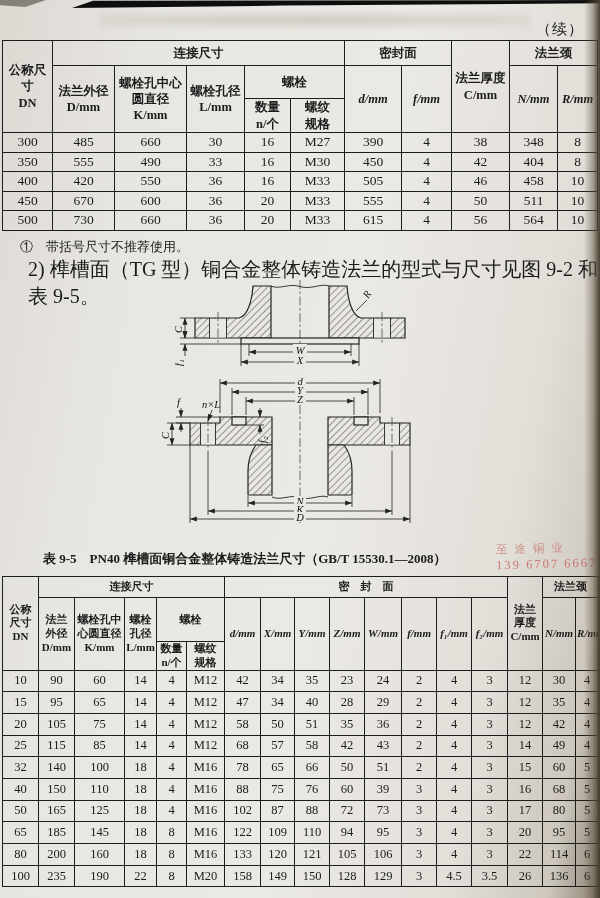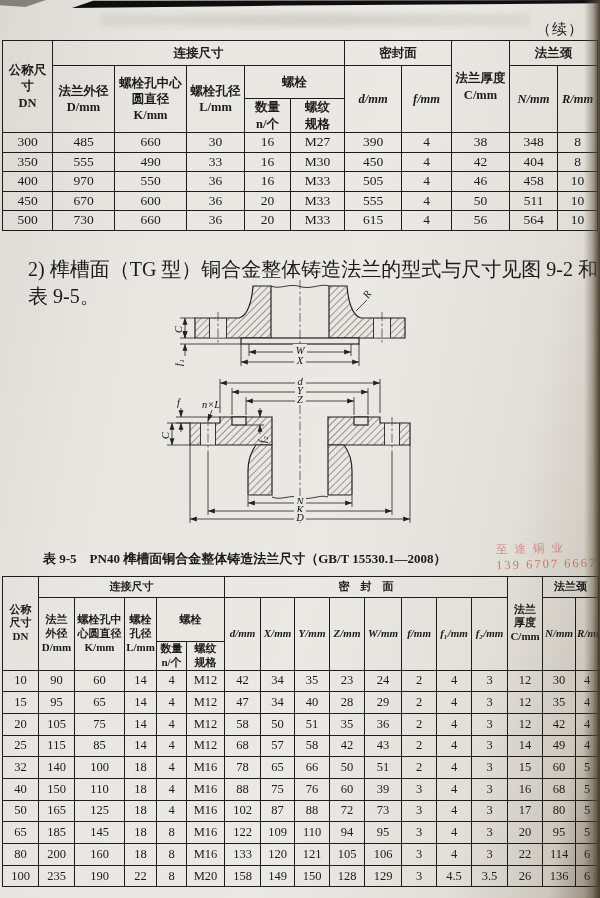--- a/index.html
+++ b/index.html
@@ -150,21 +150,21 @@
           <td>16</td>
           <td>M30</td>
           <td>450</td>
           <td>4</td>
           <td>42</td>
           <td>404</td>
           <td>8</td>
         </tr>
         <tr>
           <td>400</td>
-          <td>970</td>
+          <td>420</td>
           <td>550</td>
           <td>36</td>
           <td>16</td>
           <td>M33</td>
           <td>505</td>
           <td>4</td>
           <td>46</td>
           <td>458</td>
           <td>10</td>
         </tr>
@@ -190,20 +190,21 @@
           <td>M33</td>
           <td>615</td>
           <td>4</td>
           <td>56</td>
           <td>564</td>
           <td>10</td>
         </tr>
       </tbody>
   </table>
 
+  <div class="note">①　带括号尺寸不推荐使用。</div>
   <div class="para">2) 榫槽面（TG 型）铜合金整体铸造法兰的型式与尺寸见图 9-2 和表 9-5。</div>
 
   <div class="figure">
     <svg width="250" height="92" viewBox="0 0 250 92">
       <defs>
         <pattern id="hatch" patternUnits="userSpaceOnUse" width="5" height="5" patternTransform="rotate(45)">
           <rect width="5" height="5" fill="#e9e7e2"></rect>
           <line x1="0" y1="0" x2="0" y2="5" stroke="#45423d" stroke-width="1"></line>
         </pattern>
         <marker id="arr" viewBox="0 0 10 10" refX="9.5" refY="5" markerWidth="9" markerHeight="9" orient="auto-start-reverse">

